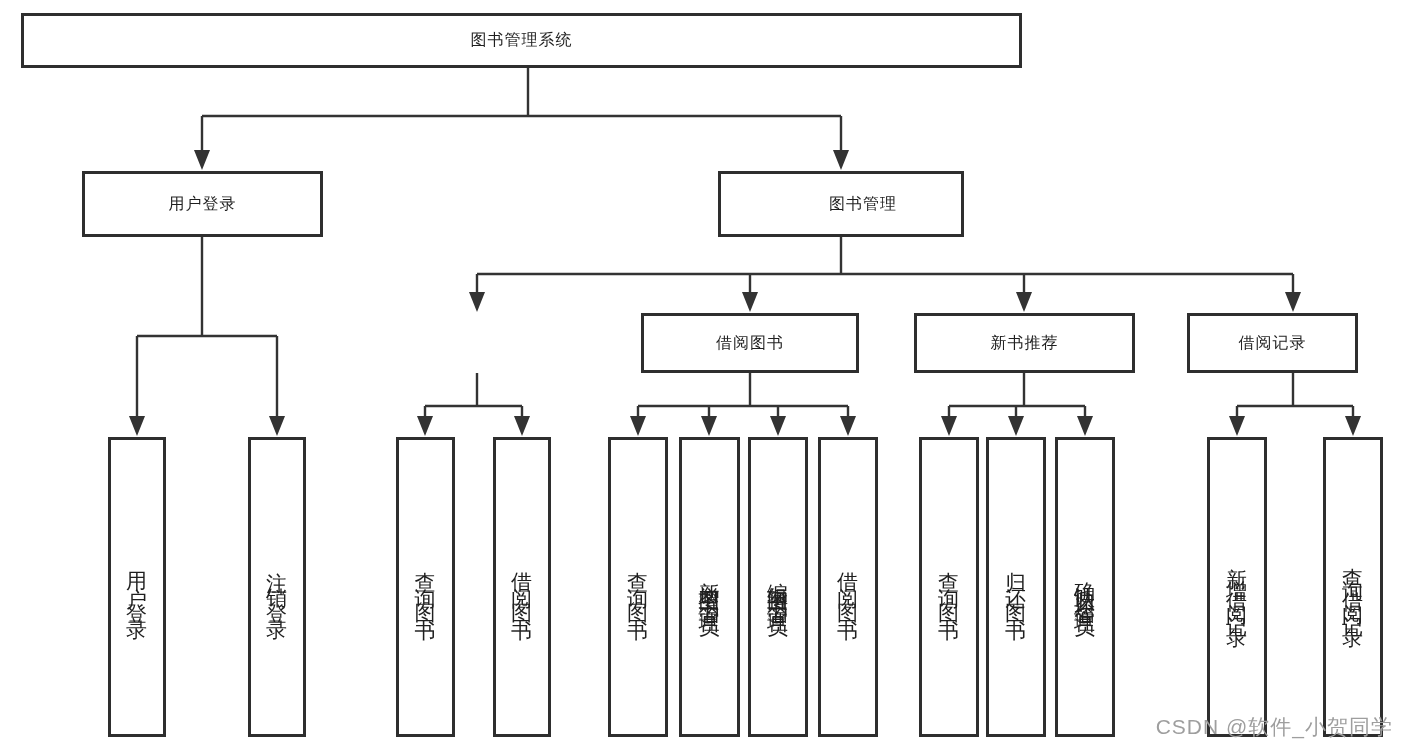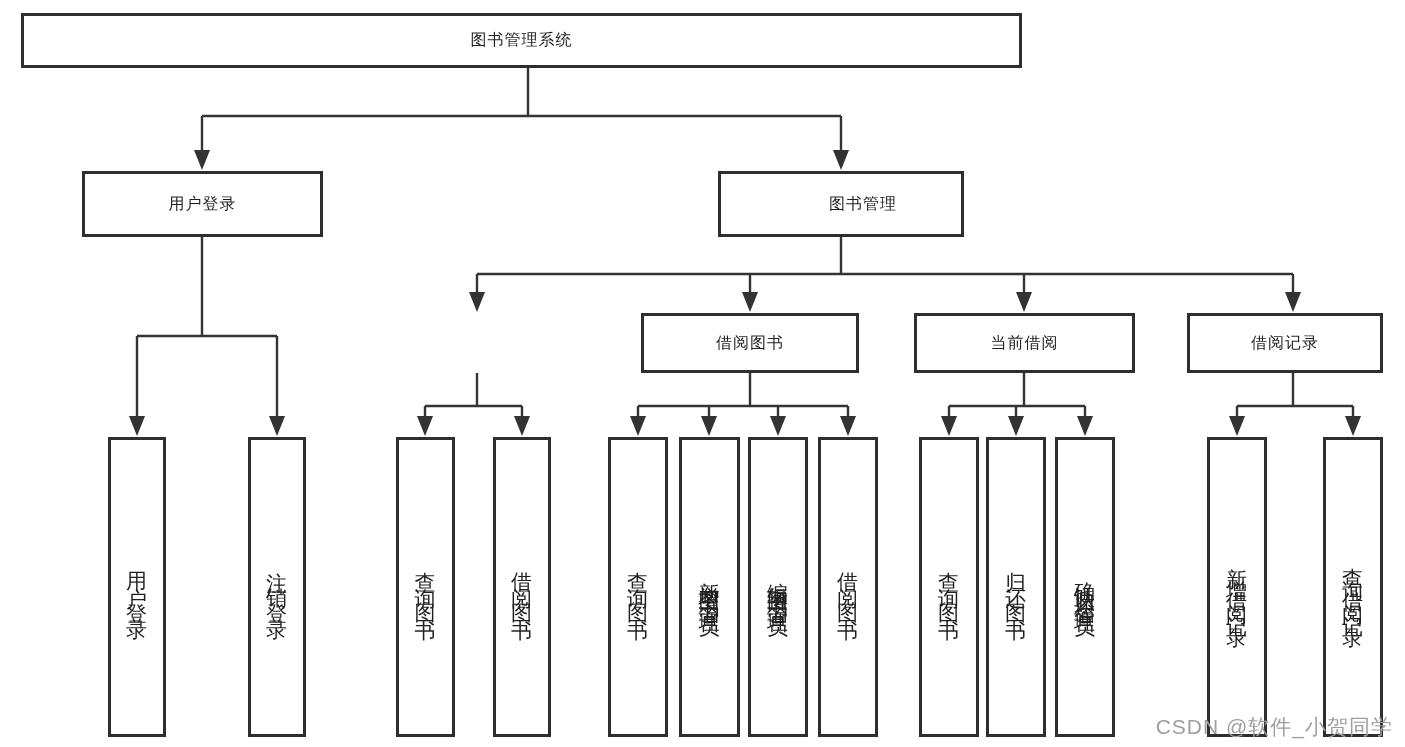--- a/index.html
+++ b/index.html
@@ -134,23 +134,23 @@
     <span>用户登录</span>
   </div>
   <div class="node hbox" style="left:718px; top:171px; width:246px; height:66px;padding-left:44px;">
     <span>图书管理</span>
   </div>
 
   <div class="node hbox" style="left:641px; top:313px; width:218px; height:60px;">
     <span>借阅图书</span>
   </div>
   <div class="node hbox" style="left:914px; top:313px; width:221px; height:60px;">
-    <span>当前借阅</span>
+    <span>新书推荐</span>
   </div>
-  <div class="node hbox" style="left:1187px; top:313px; width:196px; height:60px;">
+  <div class="node hbox" style="left:1187px; top:313px; width:171px; height:60px;">
     <span>借阅记录</span>
   </div>
 
   <div class="node leaf short" style="left:108px; top:437px; width:58px; height:300px;">
     <span>用户登录</span>
   </div>
   <div class="node leaf short" style="left:248px; top:437px; width:58px; height:300px;">
     <span>注销登录</span>
   </div>
 

